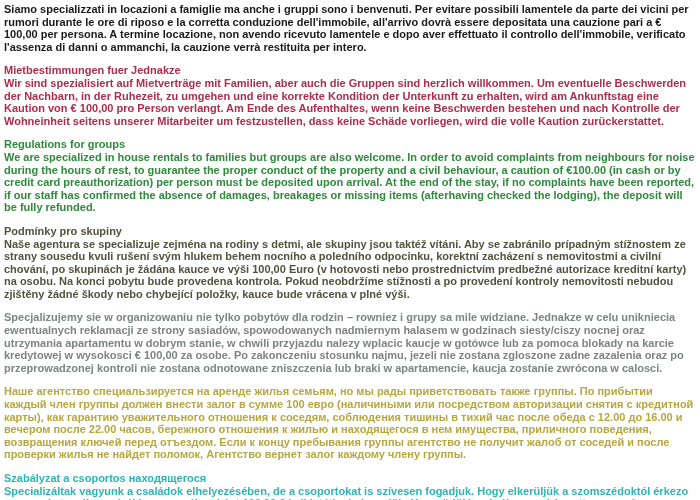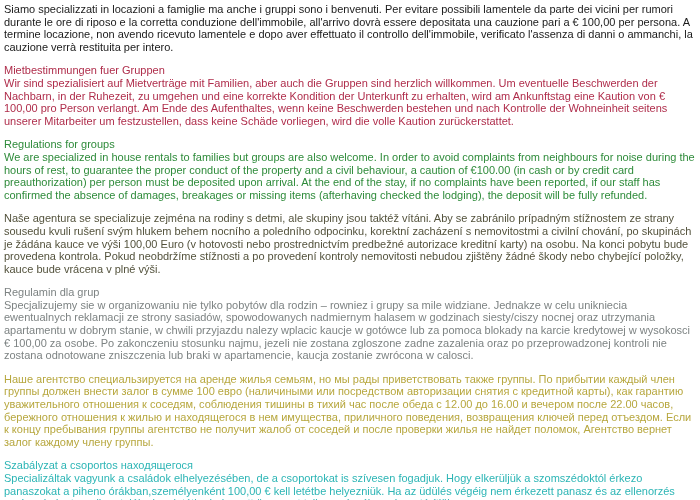--- a/index.html
+++ b/index.html
@@ -16,49 +16,49 @@
     -webkit-font-smoothing: antialiased;
   }
   .doc {
     padding: 3px 4px 0 4px;
     width: 700px;
   }
   .lang-section {
     margin-bottom: 11px;
   }
   .sec-heading, .sec-body {
-    font-weight: normal;
+    font-weight: bold;
     white-space: normal;
   }
 </style>
 </head>
 <body>
 
 <div class="doc">
 
   <section class="lang-section" style="color: rgb(26, 26, 26);">
     <div class="sec-body">Siamo specializzati in locazioni a famiglie ma anche i gruppi sono i benvenuti. Per evitare possibili lamentele da parte dei vicini per rumori durante le ore di riposo e la corretta conduzione dell'immobile, all'arrivo dovrà essere depositata una cauzione pari a € 100,00 per persona. A termine locazione, non avendo ricevuto lamentele e dopo aver effettuato il controllo dell'immobile, verificato l'assenza di danni o ammanchi, la cauzione verrà restituita per intero.</div>
   </section>
 
   <section class="lang-section" style="color: rgb(175, 45, 75);">
-    <div class="sec-heading">Mietbestimmungen fuer Gruppen</div>
+    <div class="sec-heading">Mietbestimmungen fuer Jednakze</div>
     <div class="sec-body">Wir sind spezialisiert auf Mietverträge mit Familien, aber auch die Gruppen sind herzlich willkommen. Um eventuelle Beschwerden der Nachbarn, in der Ruhezeit, zu umgehen und eine korrekte Kondition der Unterkunft zu erhalten, wird am Ankunftstag eine Kaution von € 100,00 pro Person verlangt. Am Ende des Aufenthaltes, wenn keine Beschwerden bestehen und nach Kontrolle der Wohneinheit seitens unserer Mitarbeiter um festzustellen, dass keine Schäde vorliegen, wird die volle Kaution zurückerstattet.</div>
   </section>
 
   <section class="lang-section" style="color: rgb(46, 139, 58);">
     <div class="sec-heading">Regulations for groups</div>
     <div class="sec-body">We are specialized in house rentals to families but groups are also welcome. In order to avoid complaints from neighbours for noise during the hours of rest, to guarantee the proper conduct of the property and a civil behaviour, a caution of €100.00 (in cash or by credit card preauthorization) per person must be deposited upon arrival. At the end of the stay, if no complaints have been reported, if our staff has confirmed the absence of damages, breakages or missing items (afterhaving checked the lodging), the deposit will be fully refunded.</div>
   </section>
 
   <section class="lang-section" style="color: rgb(83, 82, 60);">
+    <div class="sec-heading">Podmínky pro skupiny</div>
     <div class="sec-body">Naše agentura se specializuje zejména na rodiny s detmi, ale skupiny jsou taktéž vítáni. Aby se zabránilo prípadným stížnostem ze strany sousedu kvuli rušení svým hlukem behem nocního a poledního odpocinku, korektní zacházení s nemovitostmi a civilní chování, po skupinách je žádána kauce ve výši 100,00 Euro (v hotovosti nebo prostrednictvím predbežné autorizace kreditní karty) na osobu. Na konci pobytu bude provedena kontrola. Pokud neobdržíme stížnosti a po provedení kontroly nemovitosti nebudou zjištěny žádné škody nebo chybející položky, kauce bude vrácena v plné výši.</div>
   </section>
 
   <section class="lang-section" style="color: rgb(125, 131, 131);">
-    <div class="sec-heading">Regulamin dla grup</div>
     <div class="sec-body">Specjalizujemy sie w organizowaniu nie tylko pobytów dla rodzin – rowniez i grupy sa mile widziane. Jednakze w celu unikniecia ewentualnych reklamacji ze strony sasiadów, spowodowanych nadmiernym halasem w godzinach siesty/ciszy nocnej oraz utrzymania apartamentu w dobrym stanie, w chwili przyjazdu nalezy wplacic kaucje w gotówce lub za pomoca blokady na karcie kredytowej w wysokosci € 100,00 za osobe. Po zakonczeniu stosunku najmu, jezeli nie zostana zgloszone zadne zazalenia oraz po przeprowadzonej kontroli nie zostana odnotowane zniszczenia lub braki w apartamencie, kaucja zostanie zwrócona w calosci.</div>
   </section>
 
   <section class="lang-section" style="color: rgb(183, 167, 62);">
     <div class="sec-body">Наше агентство специальзируется на аренде жилья семьям, но мы рады приветствовать также группы. По прибытии каждый член группы должен внести залог в сумме 100 евро (наличиными или посредством авторизации снятия с кредитной карты), как гарантию уважительного отношения к соседям, соблюдения тишины в тихий час после обеда с 12.00 до 16.00 и вечером после 22.00 часов, бережного отношения к жилью и находящегося в нем имущества, приличного поведения, возвращения ключей перед отъездом. Если к концу пребывания группы агентство не получит жалоб от соседей и после проверки жилья не найдет поломок, Агентство вернет залог каждому члену группы.</div>
   </section>
 
   <section class="lang-section" style="color: rgb(44, 181, 181);">
     <div class="sec-heading">Szabályzat a csoportos находящегося</div>
     <div class="sec-body">Specializáltak vagyunk a családok elhelyezésében, de a csoportokat is szívesen fogadjuk. Hogy elkerüljük a szomszédoktól érkezo panaszokat a piheno órákban,személyenként 100,00 € kell letétbe helyezniük. Ha az üdülés végéig nem érkezett panasz és az ellenorzés során mindent rendben találunk, a letétbe helyezett összeget teljes egészében visszatérítjük.</div>

